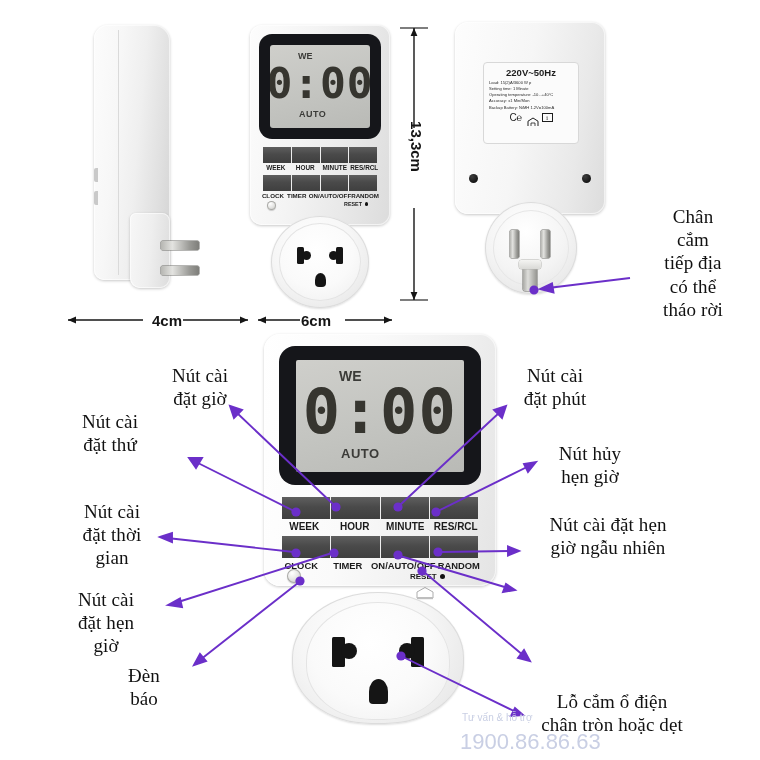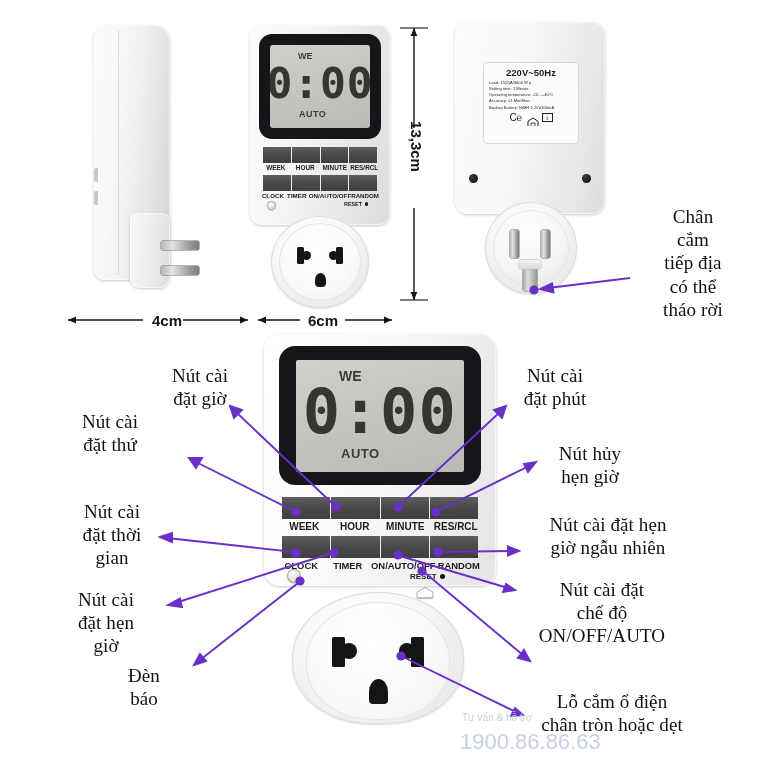--- a/index.html
+++ b/index.html
@@ -270,21 +270,21 @@
     <polygon points="258,320 266,316.6 266,323.4" fill="#151515"></polygon>
     <polygon points="392,320 384,316.6 384,323.4" fill="#151515"></polygon>
 
     <line x1="414" y1="28" x2="414" y2="128" stroke="#151515" stroke-width="1.4"></line>
     <line x1="414" y1="208" x2="414" y2="300" stroke="#151515" stroke-width="1.4"></line>
     <polygon points="414,28 410.6,36 417.4,36" fill="#151515"></polygon>
     <polygon points="414,300 410.6,292 417.4,292" fill="#151515"></polygon>
     <line x1="400" y1="28" x2="428" y2="28" stroke="#151515" stroke-width="1.1"></line>
     <line x1="400" y1="300" x2="428" y2="300" stroke="#151515" stroke-width="1.1"></line>
   </svg>
-  <div class="dim-label" style="left:301px; top:312px; width:44px; text-align:center;">6cm</div>
+  <div class="dim-label" style="left:301px; top:312px; width:44px; text-align:left;">6cm</div>
   <div class="dim-label" style="left:388px; top:138px; width:56px; text-align:center;
               transform: rotate(90deg); transform-origin: center;">13,3cm</div>
 
   <div class="device" style="left:455px; top:22px; width:150px; height:290px;">
     <div class="shell" style="left:0; top:0; width:150px; height:192px; border-radius:13px;
                 background:linear-gradient(100deg,#fdfdfd 0%,#f6f6f6 45%,#e9e9e9 78%,#dcdcdc 100%);"></div>
 
     <div class="spec-label" style="left:28px; top:40px; width:96px; height:82px;">
       <div class="spec-title">220V~50Hz</div>
       <div class="spec-line">Load: 15(2)A/3600 W p</div>
@@ -407,23 +407,20 @@
 giờ</div>
   <div class="anno" style="left:105px; top:664px; width:78px;">Đèn
 báo</div>
 
   <div class="anno" style="left:505px; top:364px; width:100px;">Nút cài
 đặt phút</div>
   <div class="anno" style="left:518px; top:513px; width:180px;">Nút cài đặt hẹn
 giờ ngẫu nhiên</div>
   <div class="anno" style="left:535px; top:442px; width:110px;">Nút hủy
 hẹn giờ</div>
-  <div class="anno" style="left:516px; top:578px; width:172px;">Nút cài đặt
-chế độ
-ON/OFF/AUTO</div>
   <div class="anno" style="left:512px; top:690px; width:200px;">Lỗ cắm ổ điện
 chân tròn hoặc dẹt</div>
 
   <svg class="overlay">
     <g stroke="#6b2fc9" stroke-width="1.9" fill="#6b2fc9" stroke-linecap="round">
 
       <line x1="334" y1="505" x2="236" y2="412"></line>
       <polygon points="230,406 242,410 234,418"></polygon>
       <circle cx="336" cy="507" r="4.6" stroke="none"></circle>
 

